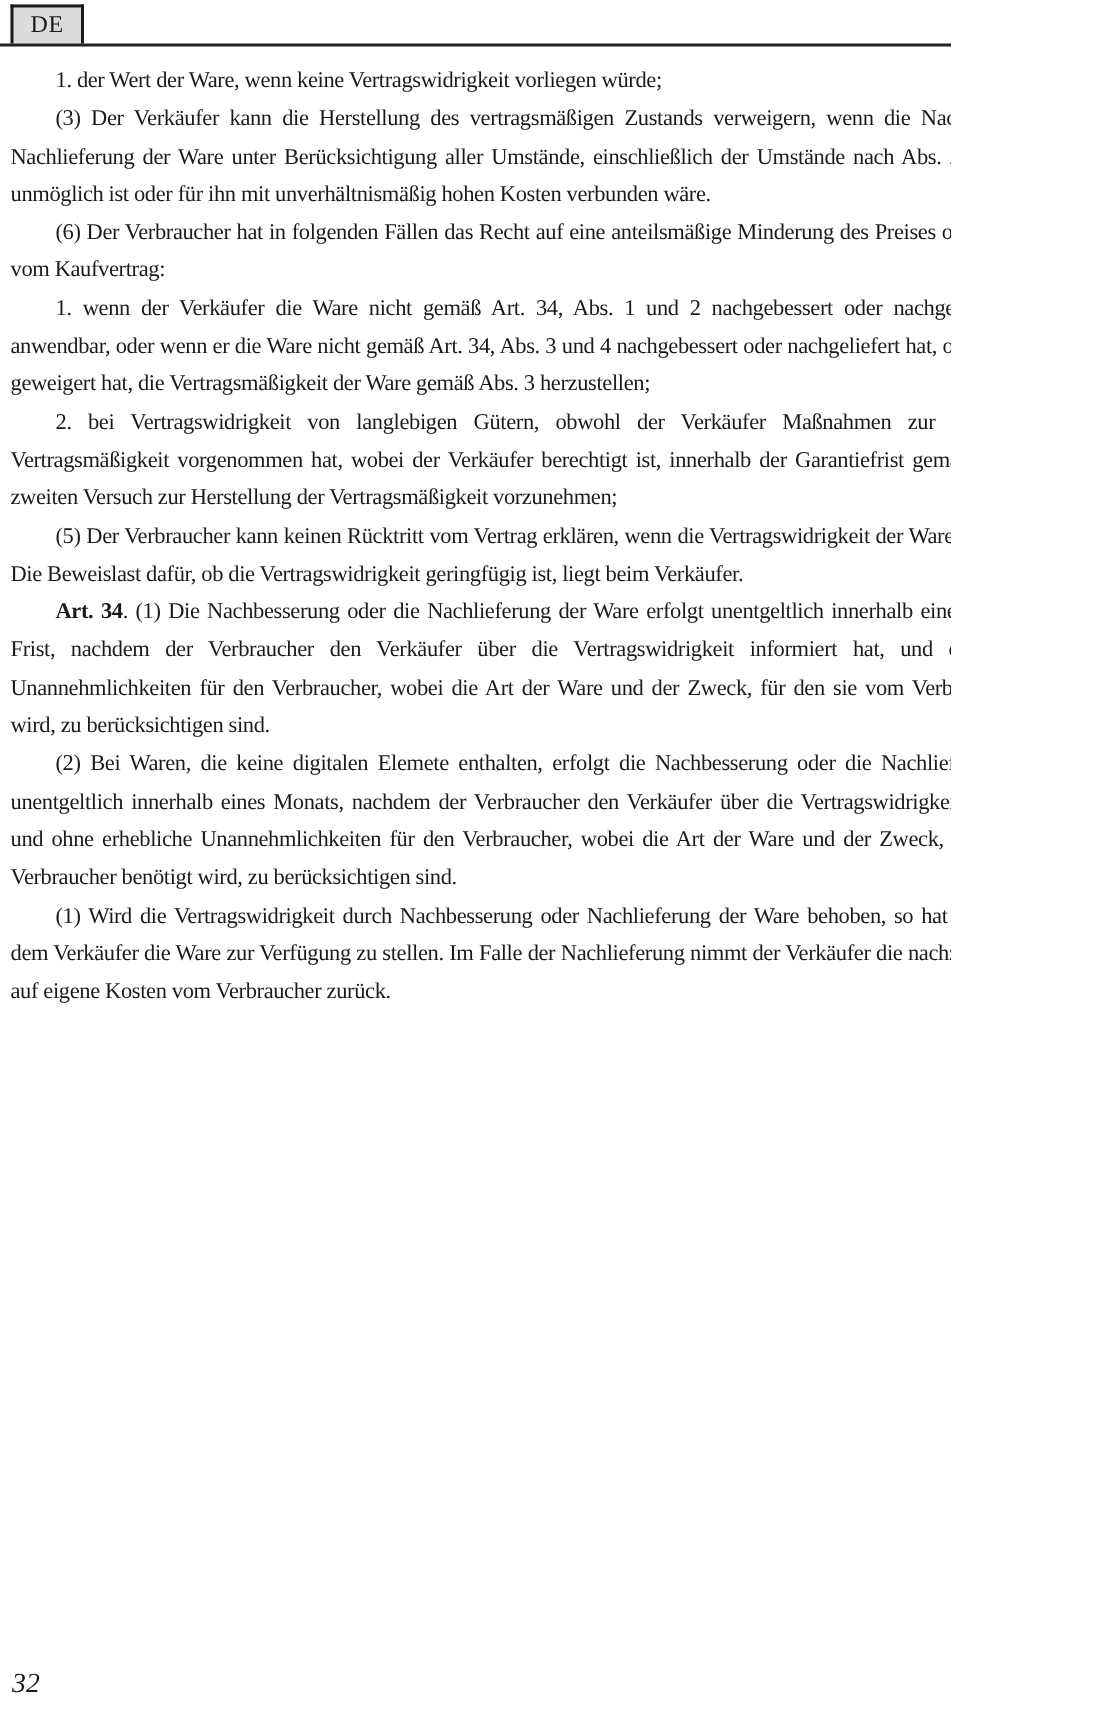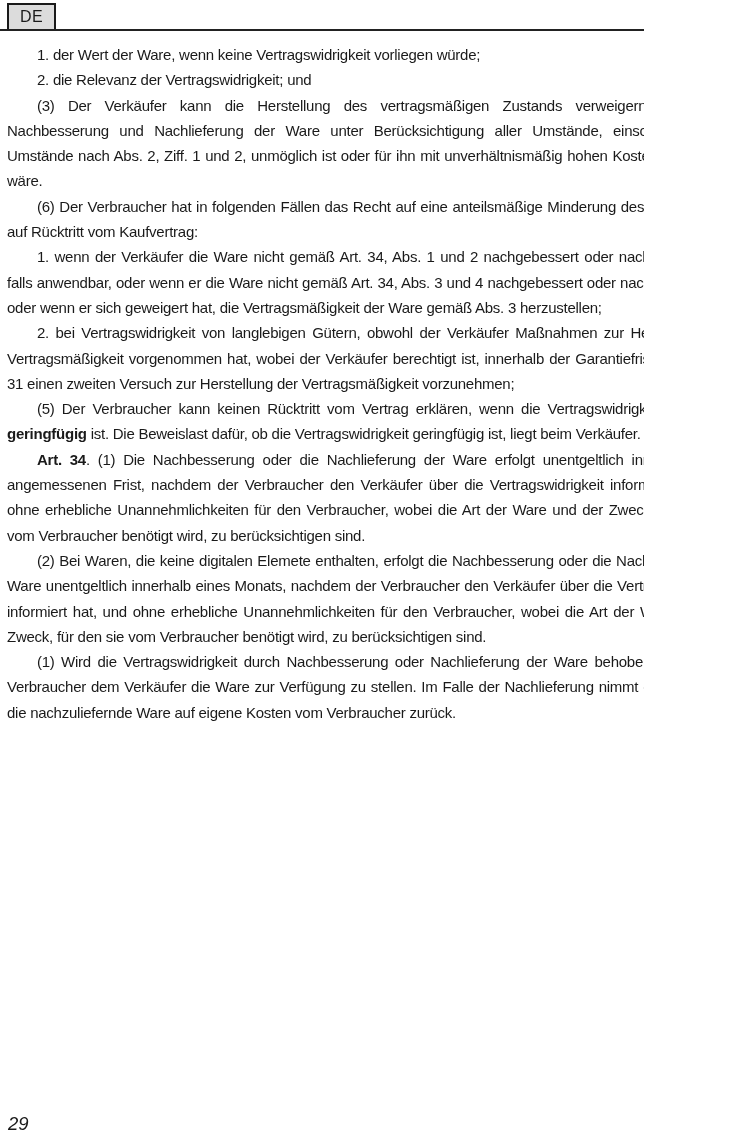--- a/index.html
+++ b/index.html
@@ -2,23 +2,22 @@
 <html><head>
 <meta charset="utf-8">
 <style>
   html, body { margin: 0; padding: 0; background: #ffffff; }
   .page {
     position: relative;
     width: 634px;
     height: 1145px;
     background: #ffffff;
     overflow: hidden;
-    font-family: Liberation Sans, sans-serif;
+    font-family: Liberation Serif, serif;
     color: #1a1a1a;
-    padding-left: 10px;
   }
   .lang-tab {
     position: absolute;
     left: 7px;
     top: 3px;
     width: 49px;
     height: 26px;
     box-sizing: border-box;
     background: #dcdcdc;
     border: 2px solid #1a1a1a;
@@ -68,26 +67,25 @@
 <div class="page">
 
   <div class="lang-tab">
     <span>DE</span>
   </div>
 
   <div class="header-rule"></div>
 
   <div class="content">
     <p class="para"><span>1. der Wert der Ware, wenn keine Vertragswidrigkeit vorliegen würde;</span></p>
-    <p class="para"><span>2. die Relevanz der Vertragswidrigkeit; und</span></p>
     <p class="para"><span>(3) Der Verkäufer kann die Herstellung des vertragsmäßigen Zustands verweigern, wenn die Nachbesserung und Nachlieferung der Ware unter Berücksichtigung aller Umstände, einschließlich der Umstände nach Abs. 2, Ziff. 1 und 2, unmöglich ist oder für ihn mit unverhältnismäßig hohen Kosten verbunden wäre.</span></p>
     <p class="para"><span>(6) Der Verbraucher hat in folgenden Fällen das Recht auf eine anteilsmäßige Minderung des Preises oder auf Rücktritt vom Kaufvertrag:</span></p>
     <p class="para"><span>1. wenn der Verkäufer die Ware nicht gemäß Art. 34, Abs. 1 und 2 nachgebessert oder nachgeliefert hat, falls anwendbar, oder wenn er die Ware nicht gemäß Art. 34, Abs. 3 und 4 nachgebessert oder nachgeliefert hat, oder wenn er sich geweigert hat, die Vertragsmäßigkeit der Ware gemäß Abs. 3 herzustellen;</span></p>
     <p class="para"><span>2. bei Vertragswidrigkeit von langlebigen Gütern, obwohl der Verkäufer Maßnahmen zur Herstellung der Vertragsmäßigkeit vorgenommen hat, wobei der Verkäufer berechtigt ist, innerhalb der Garantiefrist gemäß Art. 31 einen zweiten Versuch zur Herstellung der Vertragsmäßigkeit vorzunehmen;</span></p>
     <p class="para"><span>(5) Der Verbraucher kann keinen Rücktritt vom Vertrag erklären, wenn die Vertragswidrigkeit der Ware </span><b>geringfügig</b><span> ist. Die Beweislast dafür, ob die Vertragswidrigkeit geringfügig ist, liegt beim Verkäufer.</span></p>
     <p class="para"><b>Art. 34</b><span>. (1) Die Nachbesserung oder die Nachlieferung der Ware erfolgt unentgeltlich innerhalb einer angemessenen Frist, nachdem der Verbraucher den Verkäufer über die Vertragswidrigkeit informiert hat, und ohne erhebliche Unannehmlichkeiten für den Verbraucher, wobei die Art der Ware und der Zweck, für den sie vom Verbraucher benötigt wird, zu berücksichtigen sind.</span></p>
     <p class="para"><span>(2) Bei Waren, die keine digitalen Elemete enthalten, erfolgt die Nachbesserung oder die Nachlieferung der Ware unentgeltlich innerhalb eines Monats, nachdem der Verbraucher den Verkäufer über die Vertragswidrigkeit informiert hat, und ohne erhebliche Unannehmlichkeiten für den Verbraucher, wobei die Art der Ware und der Zweck, für den sie vom Verbraucher benötigt wird, zu berücksichtigen sind.</span></p>
     <p class="para"><span>(1) Wird die Vertragswidrigkeit durch Nachbesserung oder Nachlieferung der Ware behoben, so hat der Verbraucher dem Verkäufer die Ware zur Verfügung zu stellen. Im Falle der Nachlieferung nimmt der Verkäufer die nachzuliefernde Ware auf eigene Kosten vom Verbraucher zurück.</span></p>
   </div>
 
-  <div class="page-number">29</div>
+  <div class="page-number">32</div>
 
 </div>
 
 </body></html>

